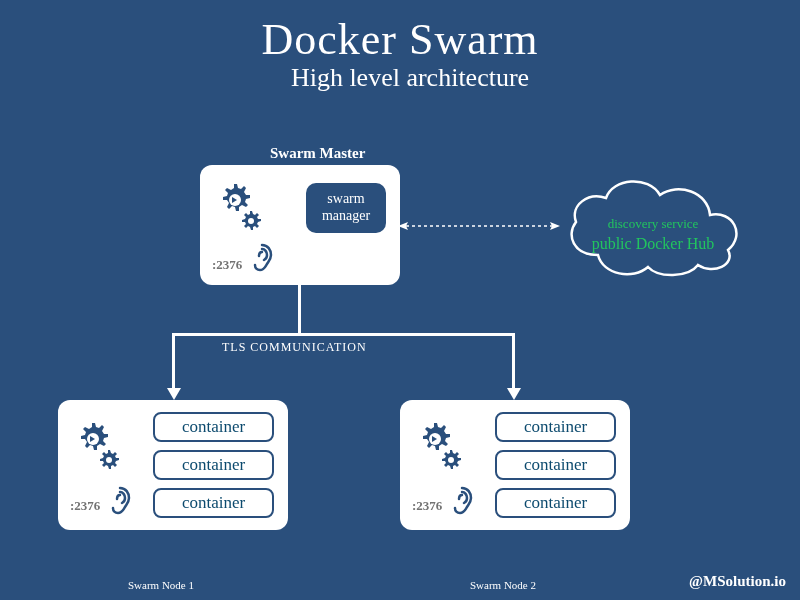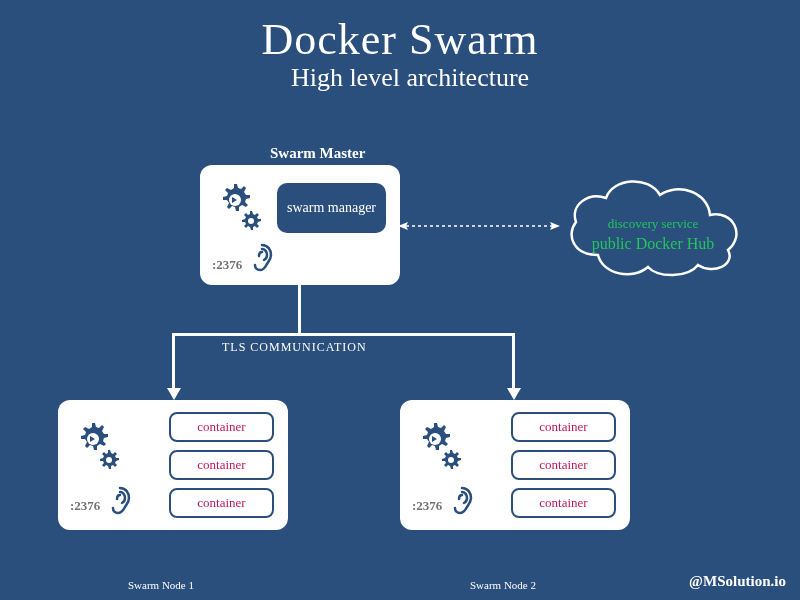--- a/index.html
+++ b/index.html
@@ -44,21 +44,21 @@
       width: 200px;
       height: 120px;
       background: white;
       border-radius: 12px;
       padding: 12px;
     }
     .swarm-mgr-box {
       position: absolute;
       top: 18px;
       right: 14px;
-      width: 109px;
+      width: 80px;
       height: 50px;
       background: #2a4f7c;
       border-radius: 10px;
       color: white;
       font-size: 14px;
       text-align: center;
       display: flex;
       align-items: center;
       justify-content: center;
       line-height: 1.2;
@@ -122,27 +122,27 @@
       height: 130px;
       background: white;
       border-radius: 12px;
       padding: 10px;
     }
     .node1 { left: 58px; }
     .node2 { left: 400px; }
     .container-box {
       position: absolute;
       right: 14px;
-      width: 105px;
+      width: 121px;
       height: 30px;
       background: white;
       border: 2px solid #2a4f7c;
       border-radius: 8px;
-      color: #be185d;
-      font-size: 13px;
+      color: #0c4a6e;
+      font-size: 17px;
       display: flex;
       align-items: center;
       justify-content: center;
     }
     .cb1 { top: 12px; }
     .cb2 { top: 50px; }
     .cb3 { top: 88px; }
     .node-label {
       position: absolute;
       top: 535px;

